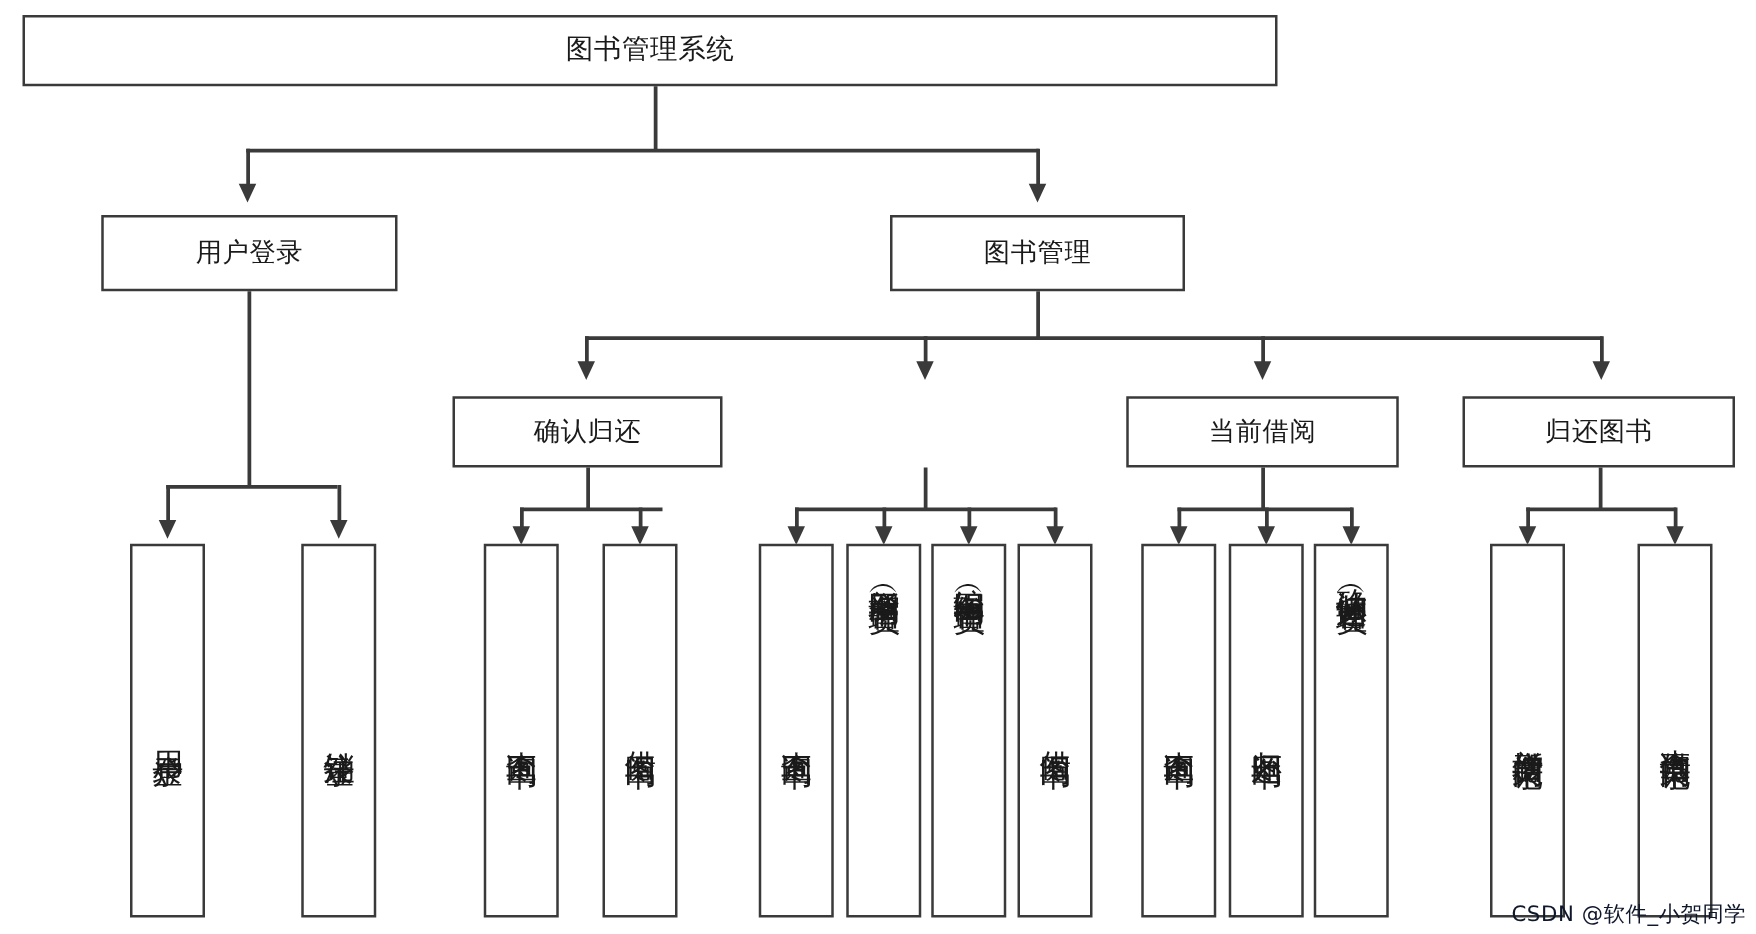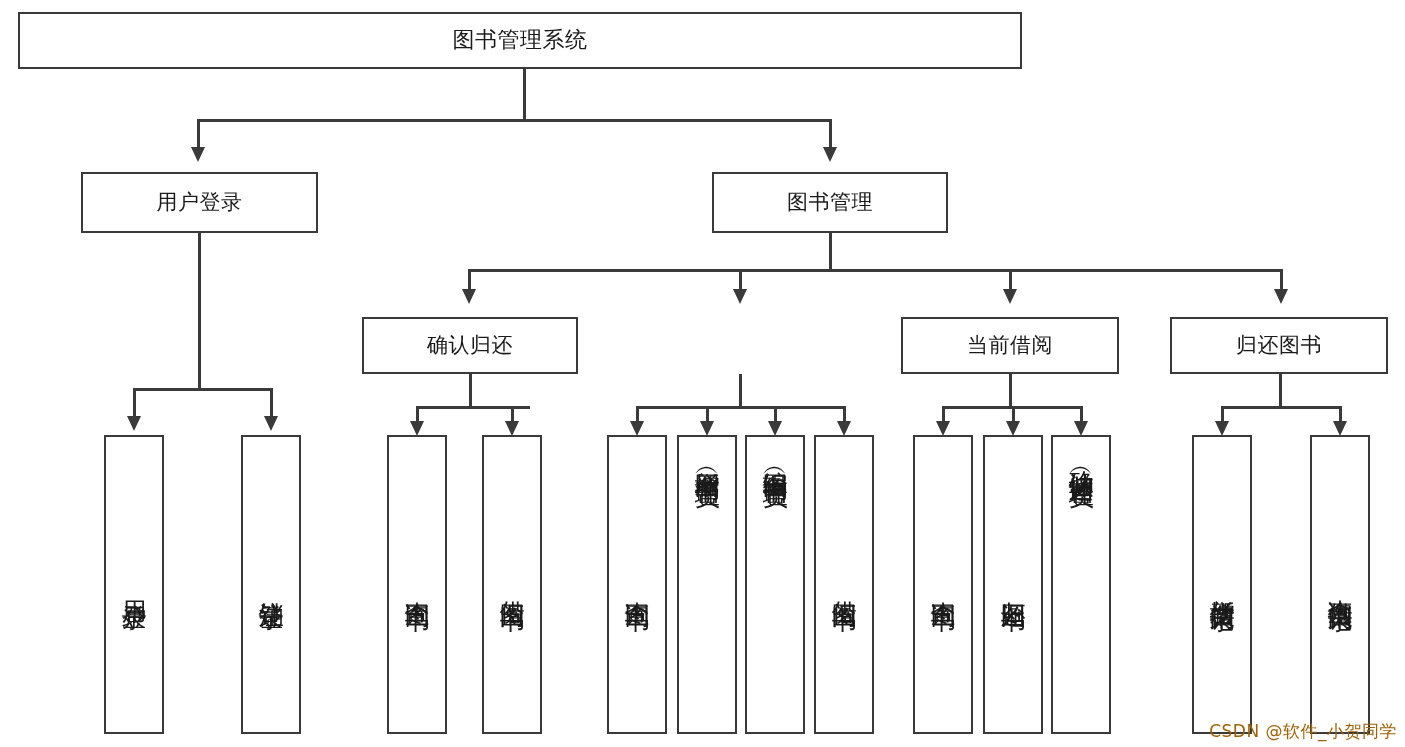--- a/index.html
+++ b/index.html
@@ -61,21 +61,21 @@
     border-left:7.5px solid transparent;
     border-right:7.5px solid transparent;
     border-top:15px solid #3a3a3a;
   }
   
   #watermark{
     position:absolute;
     right:8px;
     bottom:4px;
     font-size:17px;
-    color:#a16207;
+    color:#0f172a;
     letter-spacing:0.5px;
     white-space:nowrap;
     pointer-events:none;
   }
 </style>
 </head>
 <body>
 
 <div id="canvas">
 

